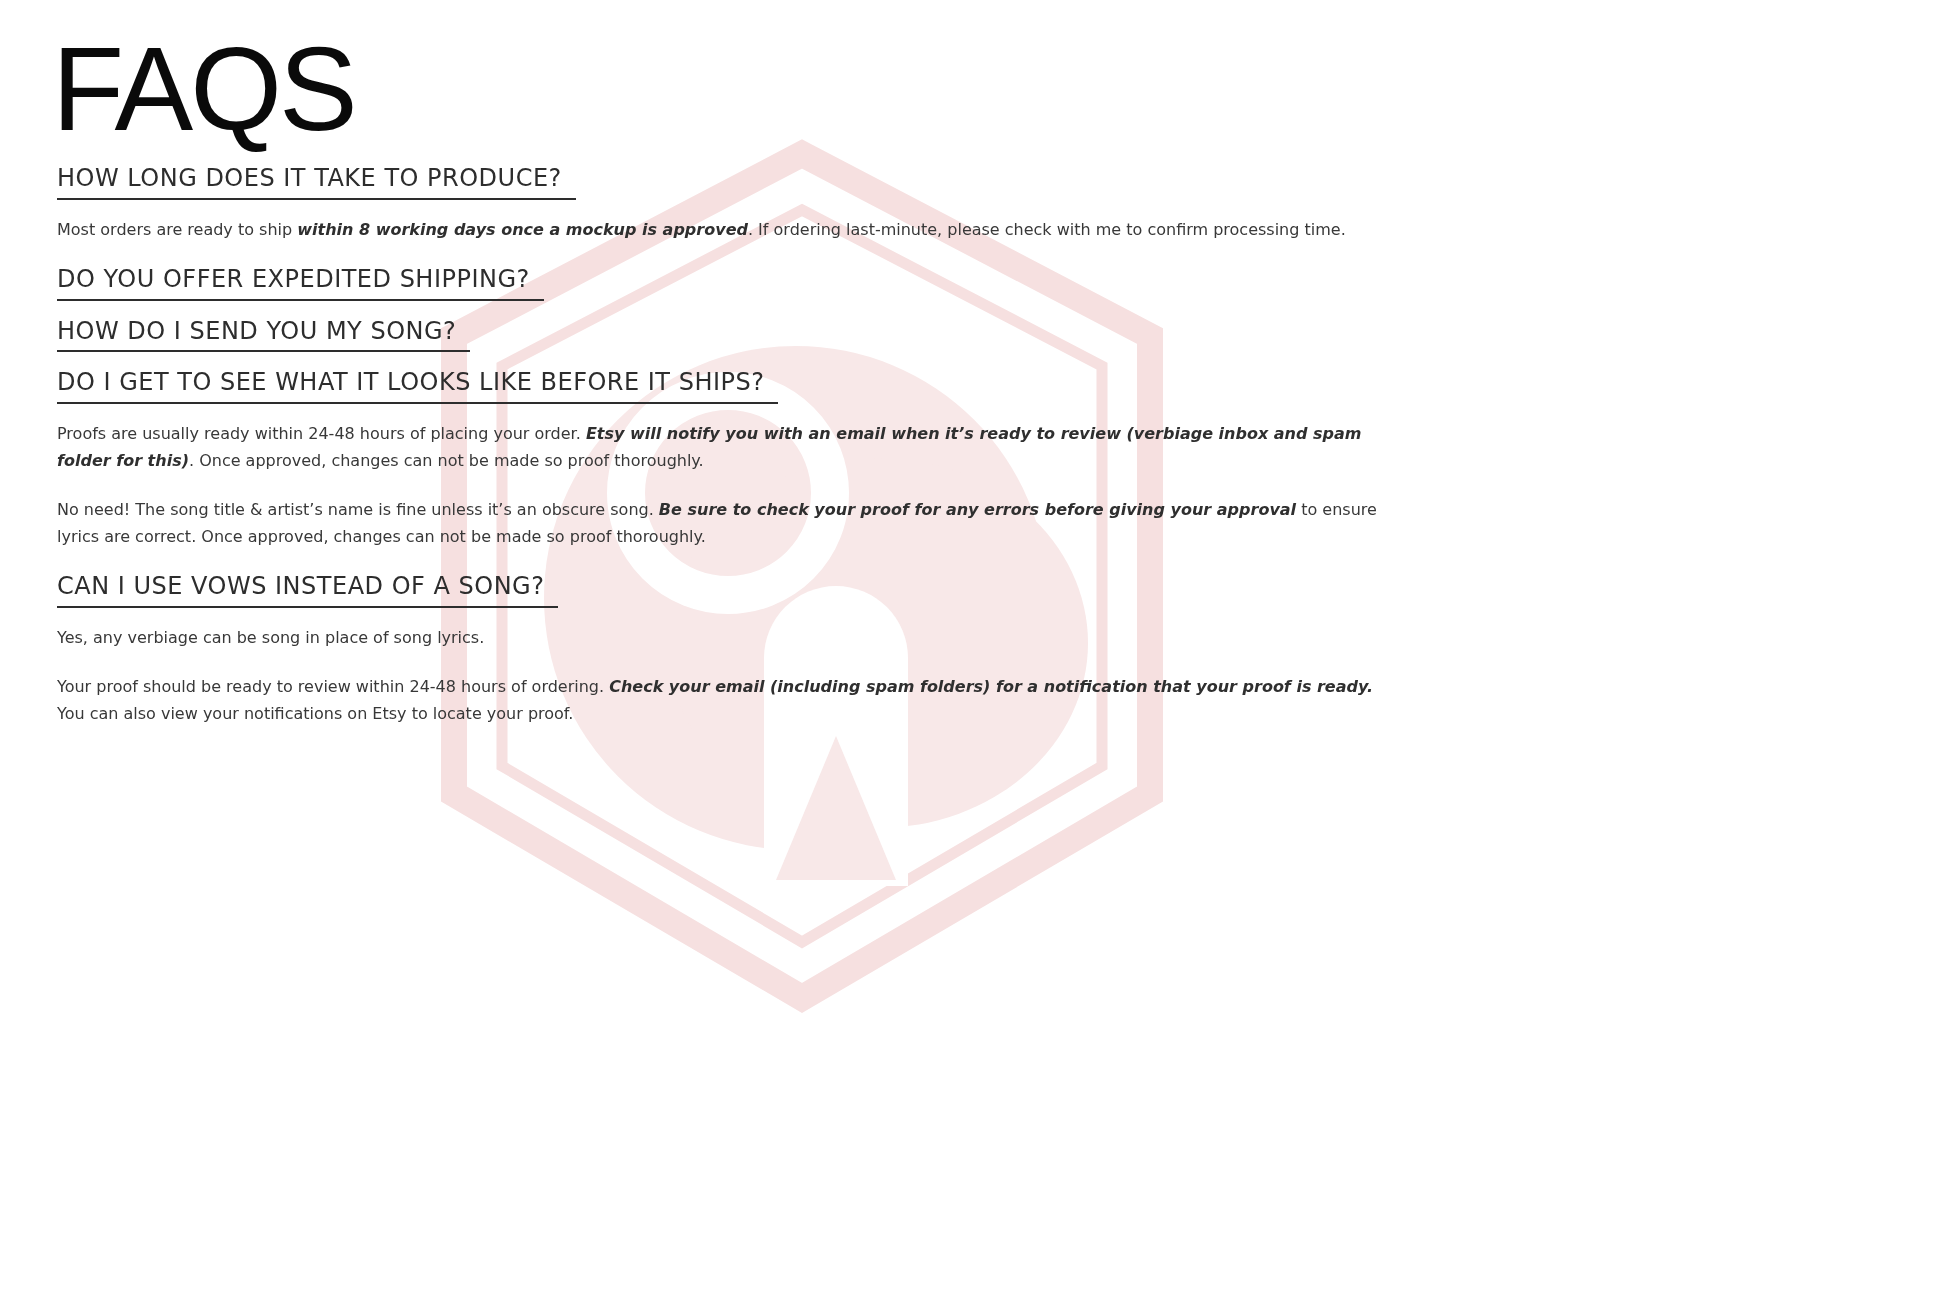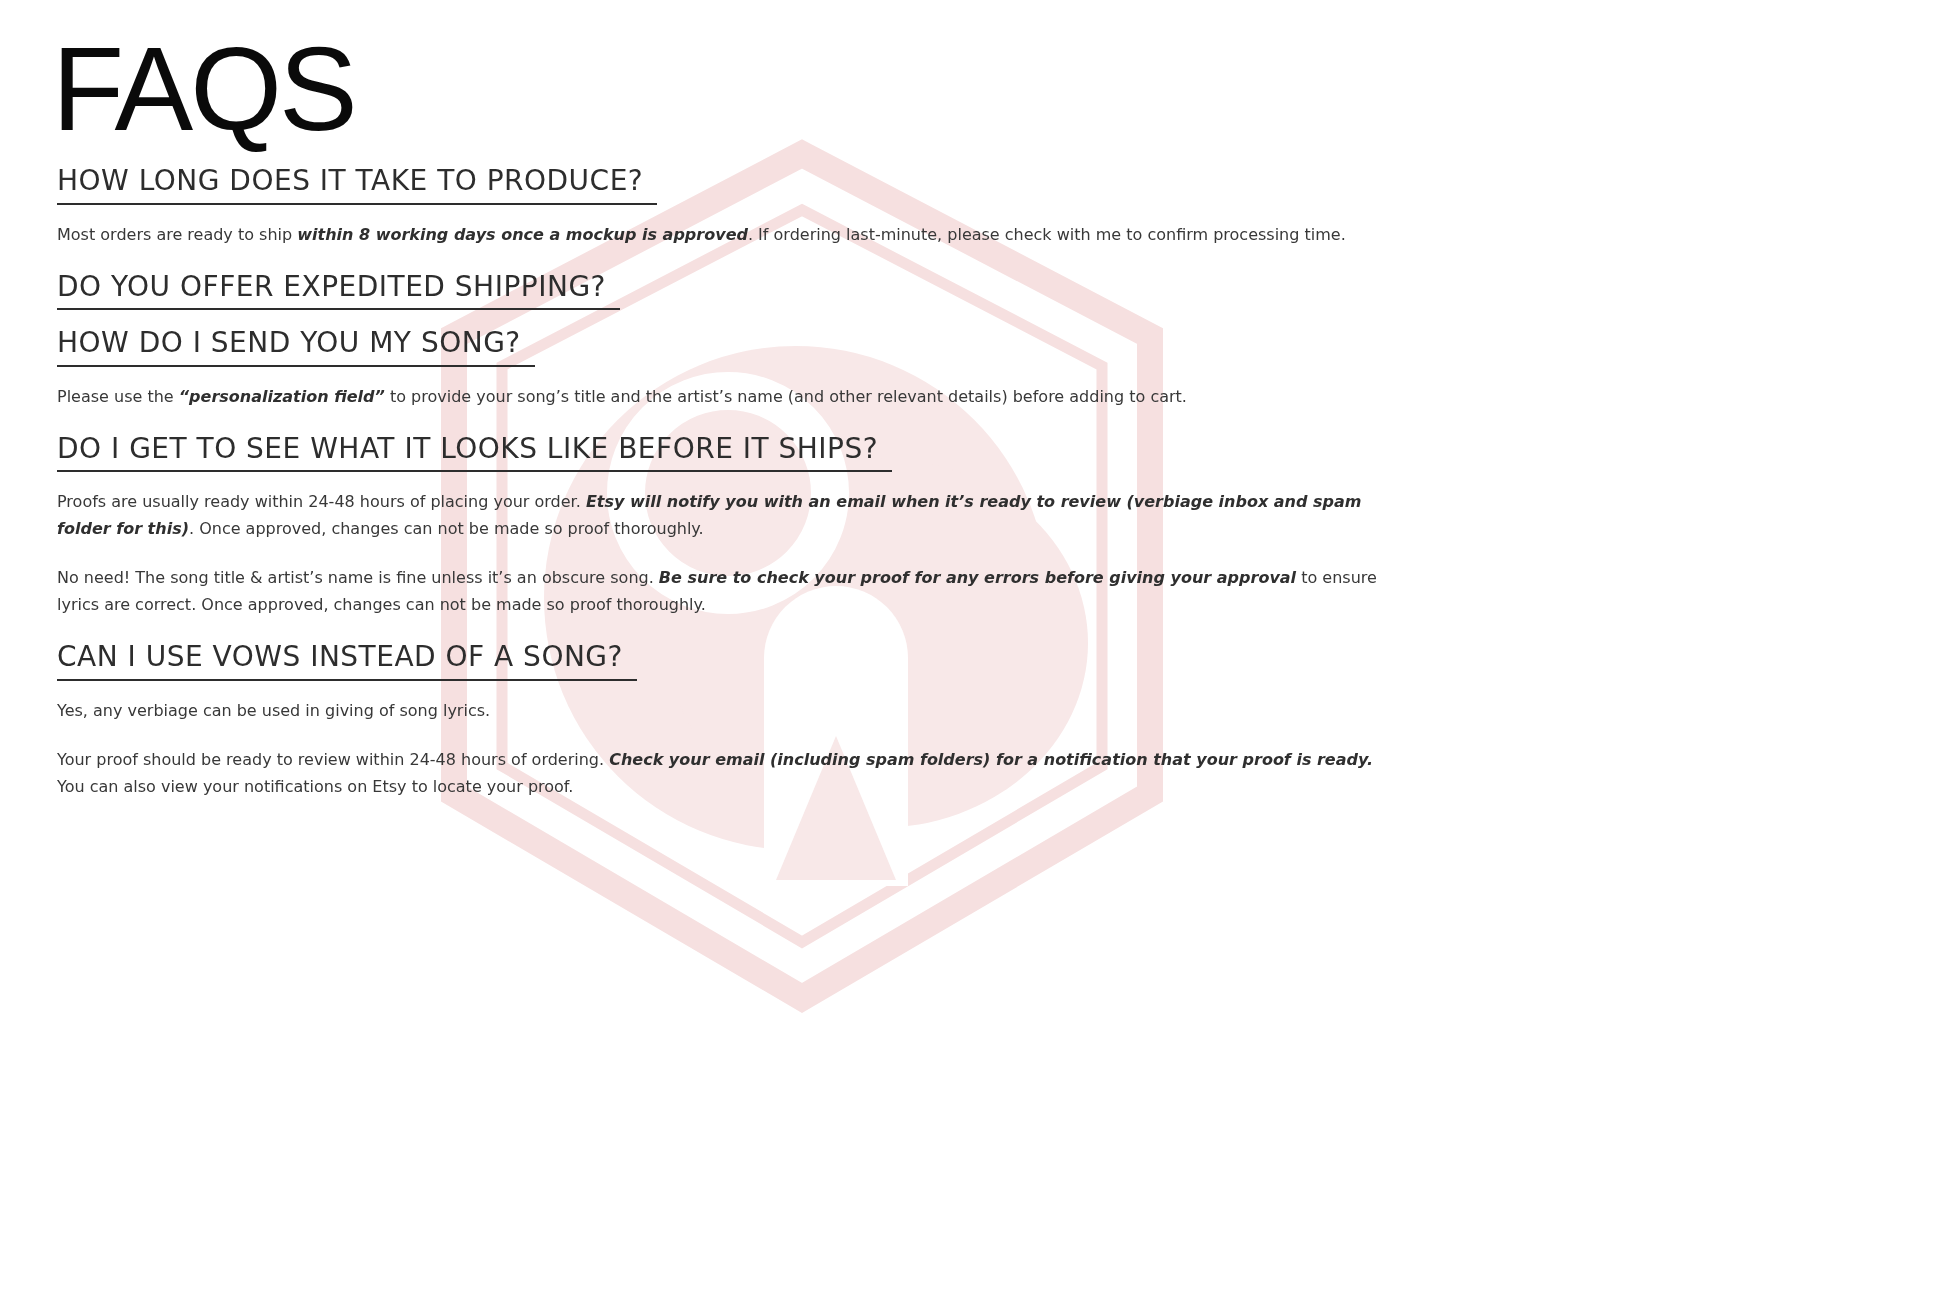--- a/index.html
+++ b/index.html
@@ -23,21 +23,21 @@
   }
   .content{position:relative;z-index:1;padding:30px 140px 0 57px;}
   h1.page-title{
     font-family:"Liberation Sans","DejaVu Sans",sans-serif;
     font-weight:normal;font-size:118px;line-height:1;
     letter-spacing:-3px;color:var(--title);
     margin:0 0 16px -5px;
   }
   section.faq{margin:0;}
   h2.question{
-    font-weight:normal;font-size:28px;line-height:1.2;
+    font-weight:normal;font-size:24px;line-height:1.2;
     letter-spacing:0.5px;color:var(--heading);
     margin:0 0 16px 0;
   }
   h2.question .q{
     display:inline-block;
     border-bottom:2px solid var(--heading);
     padding:0 14px 5px 0;
   }
   p.answer{
     font-size:16px;line-height:27px;color:var(--body);
@@ -71,32 +71,31 @@
     <main>
         <section class="faq">
           <h2 class="question"><span class="q">HOW LONG DOES IT TAKE TO PRODUCE?</span></h2>
           <p class="answer"><span>Most orders are ready to ship </span><strong class="bi">within 8 working days once a mockup is approved</strong><span>. If ordering last-minute, please check with me to confirm processing time.</span></p>
         </section>
         <section class="faq">
           <h2 class="question"><span class="q">DO YOU OFFER EXPEDITED SHIPPING?</span></h2>
         </section>
         <section class="faq">
           <h2 class="question"><span class="q">HOW DO I SEND YOU MY SONG?</span></h2>
-          <p class="answer"><span>Please use the </span><strong class="bi">“personalization field”</strong><span> to provide your song’s title and the artist’s name (and other relevant details) before adding to cart.</span></p>
         </section>
         <section class="faq">
           <h2 class="question"><span class="q">DO I GET TO SEE WHAT IT LOOKS LIKE BEFORE IT SHIPS?</span></h2>
           <p class="answer"><span>Proofs are usually ready within 24-48 hours of placing your order. </span><strong class="bi">Etsy will notify you with an email when it’s ready to review (verbiage inbox and spam</strong><br><strong class="bi">folder for this)</strong><span>. Once approved, changes can not be made so proof thoroughly.</span></p>
         </section>
         <section class="faq">
           <p class="answer"><span>No need! The song title &amp; artist’s name is fine unless it’s an obscure song. </span><strong class="bi">Be sure to check your proof for any errors before giving your approval</strong><span> to ensure</span><br><span>lyrics are correct. Once approved, changes can not be made so proof thoroughly.</span></p>
         </section>
         <section class="faq">
           <h2 class="question"><span class="q">CAN I USE VOWS INSTEAD OF A SONG?</span></h2>
-          <p class="answer"><span>Yes, any verbiage can be used in giving of song lyrics.</span></p>
+          <p class="answer"><span>Yes, any verbiage can be song in place of song lyrics.</span></p>
         </section>
         <section class="faq">
           <p class="answer"><span>Your proof should be ready to review within 24-48 hours of ordering. </span><strong class="bi">Check your email (including spam folders) for a notification that your proof is ready.</strong><br><span>You can also view your notifications on Etsy to locate your proof.</span></p>
         </section>
       </main>
   </div>
 
 </div>
 
 </body></html>

